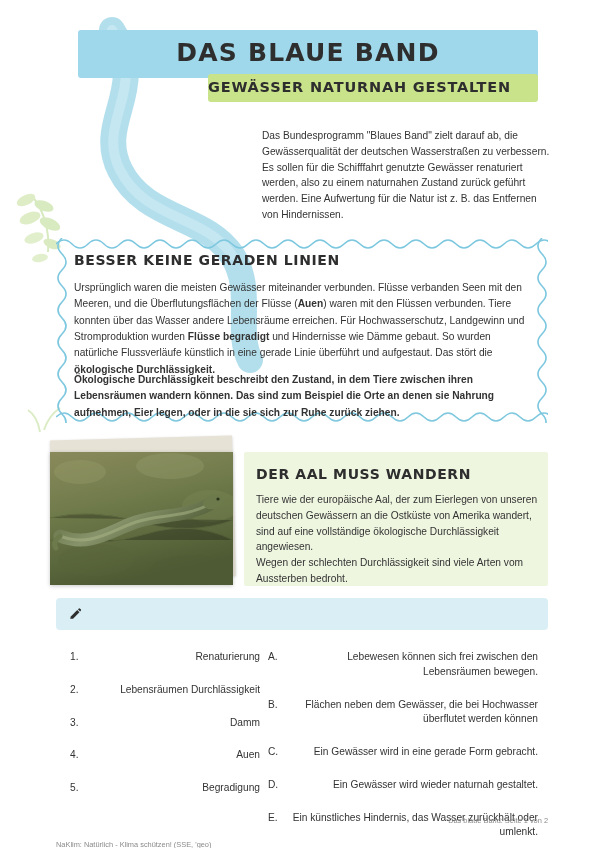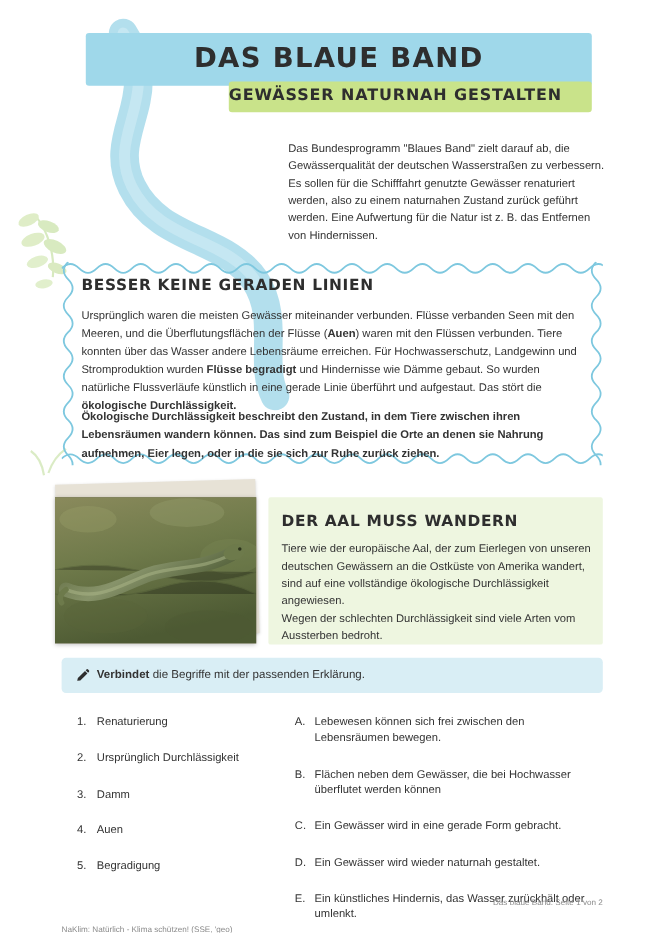--- a/index.html
+++ b/index.html
@@ -225,21 +225,21 @@
     font-size: 10.2px;
     line-height: 1.45;
     color: #333;
     margin-bottom: 18px;
   }
   .li .marker {
     width: 18px;
     flex: 0 0 18px;
     color: #333;
   }
-  .li .txt { flex: 1; }
+  .li .txt { flex: 1; text-align: right; }
 
   
   .footer-left {
     position: absolute;
     left: 56px;
     top: 840px;
     font-size: 7.4px;
     color: #8a8a8a;
   }
   .footer-right {
@@ -339,32 +339,29 @@
   <div class="s2-panel"></div>
   <div class="sec-heading s2-heading">DER AAL MUSS WANDERN</div>
   <div class="s2-body" style="white-space: pre-line;">Tiere wie der europäische Aal, der zum Eierlegen von unseren deutschen Gewässern an die Ostküste von Amerika wandert, sind auf eine vollständige ökologische Durchlässigkeit angewiesen.
 Wegen der schlechten Durchlässigkeit sind viele Arten vom Aussterben bedroht.</div>
 
   <div class="task-bar"></div>
   <svg class="pencil-icon" viewBox="0 0 16 16">
     <path d="M2.5 13.5 L3.2 10.8 L10.6 3.4 L13.1 5.9 L5.7 13.3 Z" fill="#2e2e2e"></path>
     <path d="M11.3 2.7 L13.8 5.2 L14.6 4.4 A1.2 1.2 0 0 0 14.6 2.7 L13.8 1.9 A1.2 1.2 0 0 0 12.1 1.9 Z" fill="#2e2e2e"></path>
   </svg>
-  <div class="task-text">
-    <b>Verbindet</b><span> die Begriffe mit der passenden Erklärung.</span>
-  </div>
 
   <div class="list-left">
     <div class="li">
       <span class="marker">1.</span>
       <span class="txt">Renaturierung</span>
     </div>
     <div class="li">
       <span class="marker">2.</span>
-      <span class="txt">Ursprünglich Durchlässigkeit</span>
+      <span class="txt">Lebensräumen Durchlässigkeit</span>
     </div>
     <div class="li">
       <span class="marker">3.</span>
       <span class="txt">Damm</span>
     </div>
     <div class="li">
       <span class="marker">4.</span>
       <span class="txt">Auen</span>
     </div>
     <div class="li">

